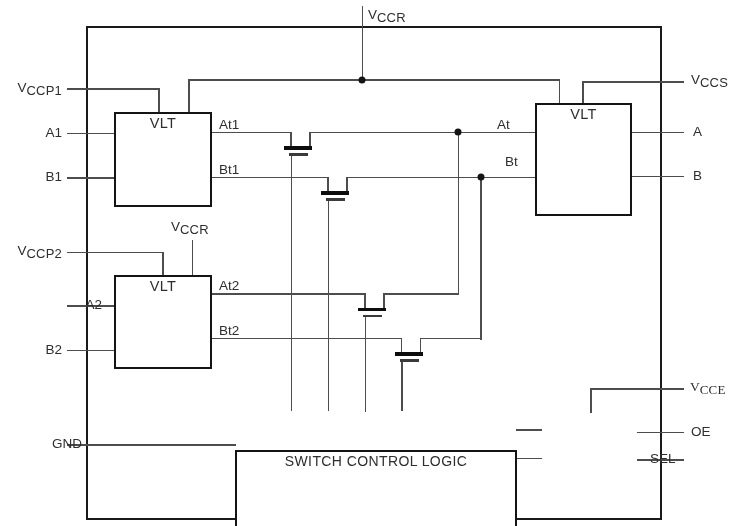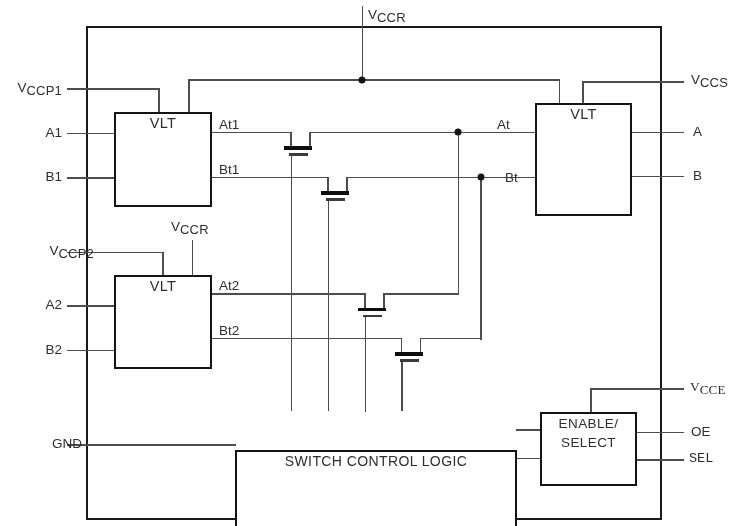--- a/index.html
+++ b/index.html
@@ -112,43 +112,39 @@
   </div>
   <div class="block" style="left:114px;top:275px;width:98px;height:94px;">
     <span>VLT</span>
   </div>
   <div class="block" style="left:535px;top:103px;width:97px;height:113px;">
     <span>VLT</span>
   </div>
   <div class="block" style="left:235px;top:411px;width:282px;height:90px;font-size:14px;margin-top:39px;">
     <span>SWITCH CONTROL LOGIC</span>
   </div>
-  <div class="block" style="left:540px;top:412px;width:97px;height:74px;font-size:13.5px;">
-    <span>ENABLE/</span>
-    <span>SELECT</span>
-  </div>
 
   <span class="lbl" style="left:368px;top:7px;"><span>V</span><span class="sb">CCR</span></span>
   <span class="lbl" style="left:171px;top:219px;"><span>V</span><span class="sb">CCR</span></span>
 
   <span class="lbl" style="right:688px;top:80px;"><span>V</span><span class="sb">CCP1</span></span>
   <span class="lbl" style="right:688px;top:125px;">A1</span>
   <span class="lbl" style="right:688px;top:169px;">B1</span>
-  <span class="lbl" style="right:656px;top:243px;"><span>V</span><span class="sb">CCP2</span></span>
-  <span class="lbl" style="right:688px;top:297px;">A2</span>
+  <span class="lbl" style="right:688px;top:243px;"><span>V</span><span class="sb">CCP2</span></span>
+  <span class="lbl" style="right:648px;top:297px;">A2</span>
   <span class="lbl" style="right:688px;top:341.5px;">B2</span>
   <span class="lbl" style="right:668px;top:436px;">GND</span>
 
   <span class="lbl" style="left:691px;top:72px;"><span>V</span><span class="sb">CCS</span></span>
   <span class="lbl" style="left:693px;top:123.5px;">A</span>
   <span class="lbl" style="left:693px;top:167.5px;">B</span>
   <span class="lbl" style="left:690px;top:379px;font-family:Liberation Serif, serif;"><span>V</span><span class="sb">CCE</span></span>
   <span class="lbl" style="left:691px;top:423.5px;">OE</span>
-  <span class="lbl" style="left:689px;top:451px;font-family:Liberation Mono, monospace;">SEL</span>
+  <span class="lbl" style="left:650px;top:451px;">SEL</span>
 
   <span class="lbl" style="left:219px;top:116.5px;">At1</span>
   <span class="lbl" style="left:219px;top:161.5px;">Bt1</span>
   <span class="lbl" style="left:219px;top:278px;">At2</span>
   <span class="lbl" style="left:219px;top:322.5px;">Bt2</span>
   <span class="lbl" style="left:497px;top:116.5px;">At</span>
-  <span class="lbl" style="left:505px;top:170px;">Bt</span>
+  <span class="lbl" style="left:505px;top:154px;">Bt</span>
 
 </div>
 
 </body></html>

